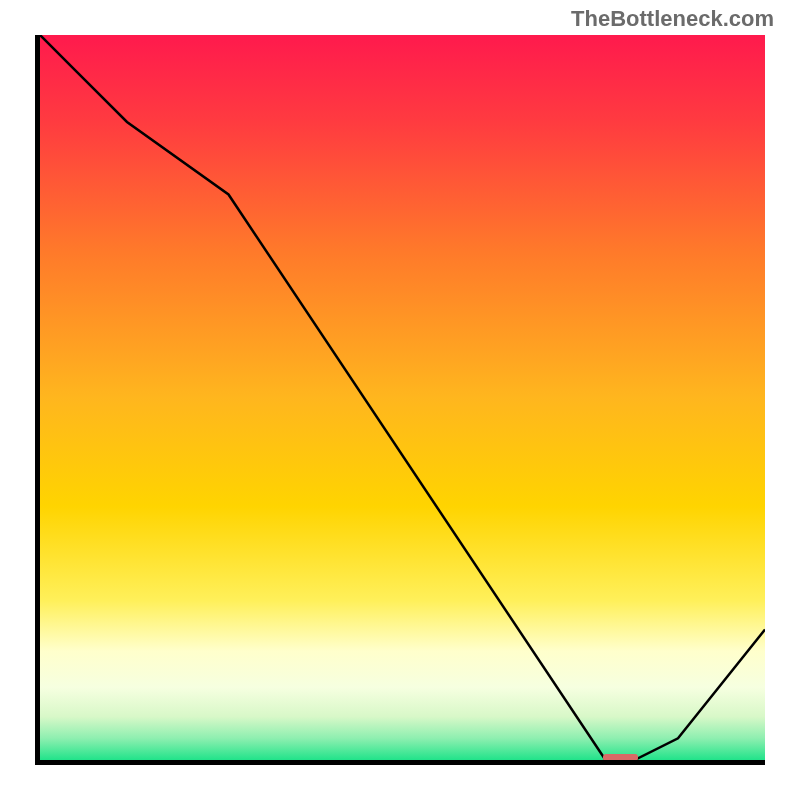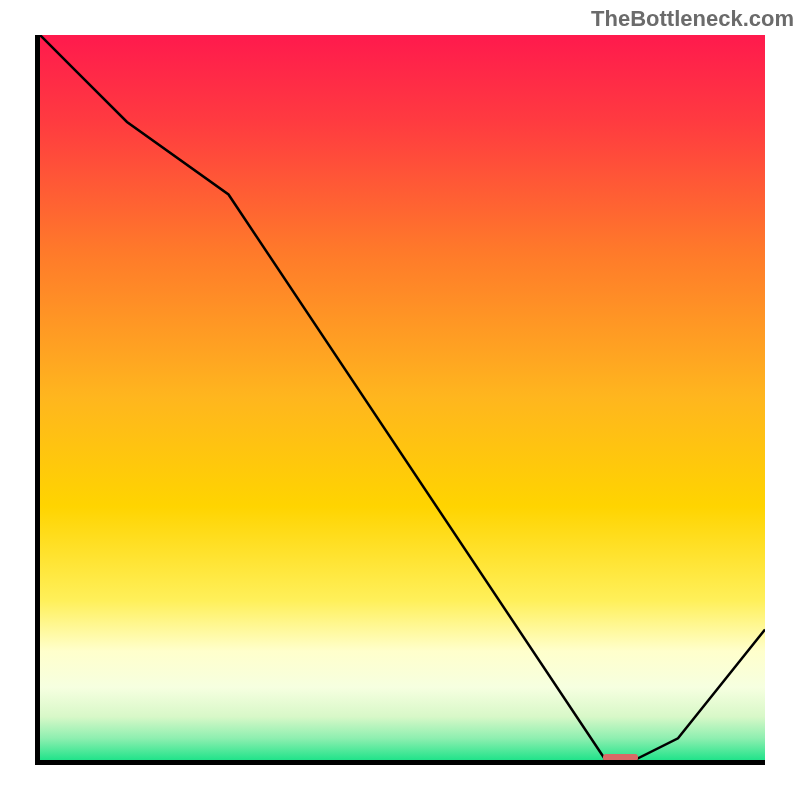--- a/index.html
+++ b/index.html
@@ -7,21 +7,21 @@
     padding: 0;
     width: 800px;
     height: 800px;
     background: #fff;
     font-family: Arial, sans-serif;
     position: relative;
   }
   .watermark {
     position: absolute;
     top: 6px;
-    right: 6px;
+    right: 26px;
     font-size: 22px;
     font-weight: bold;
     color: #6b6b6b;
     letter-spacing: 0;
   }
   .plot-frame {
     position: absolute;
     left: 35px;
     top: 35px;
     width: 730px;

